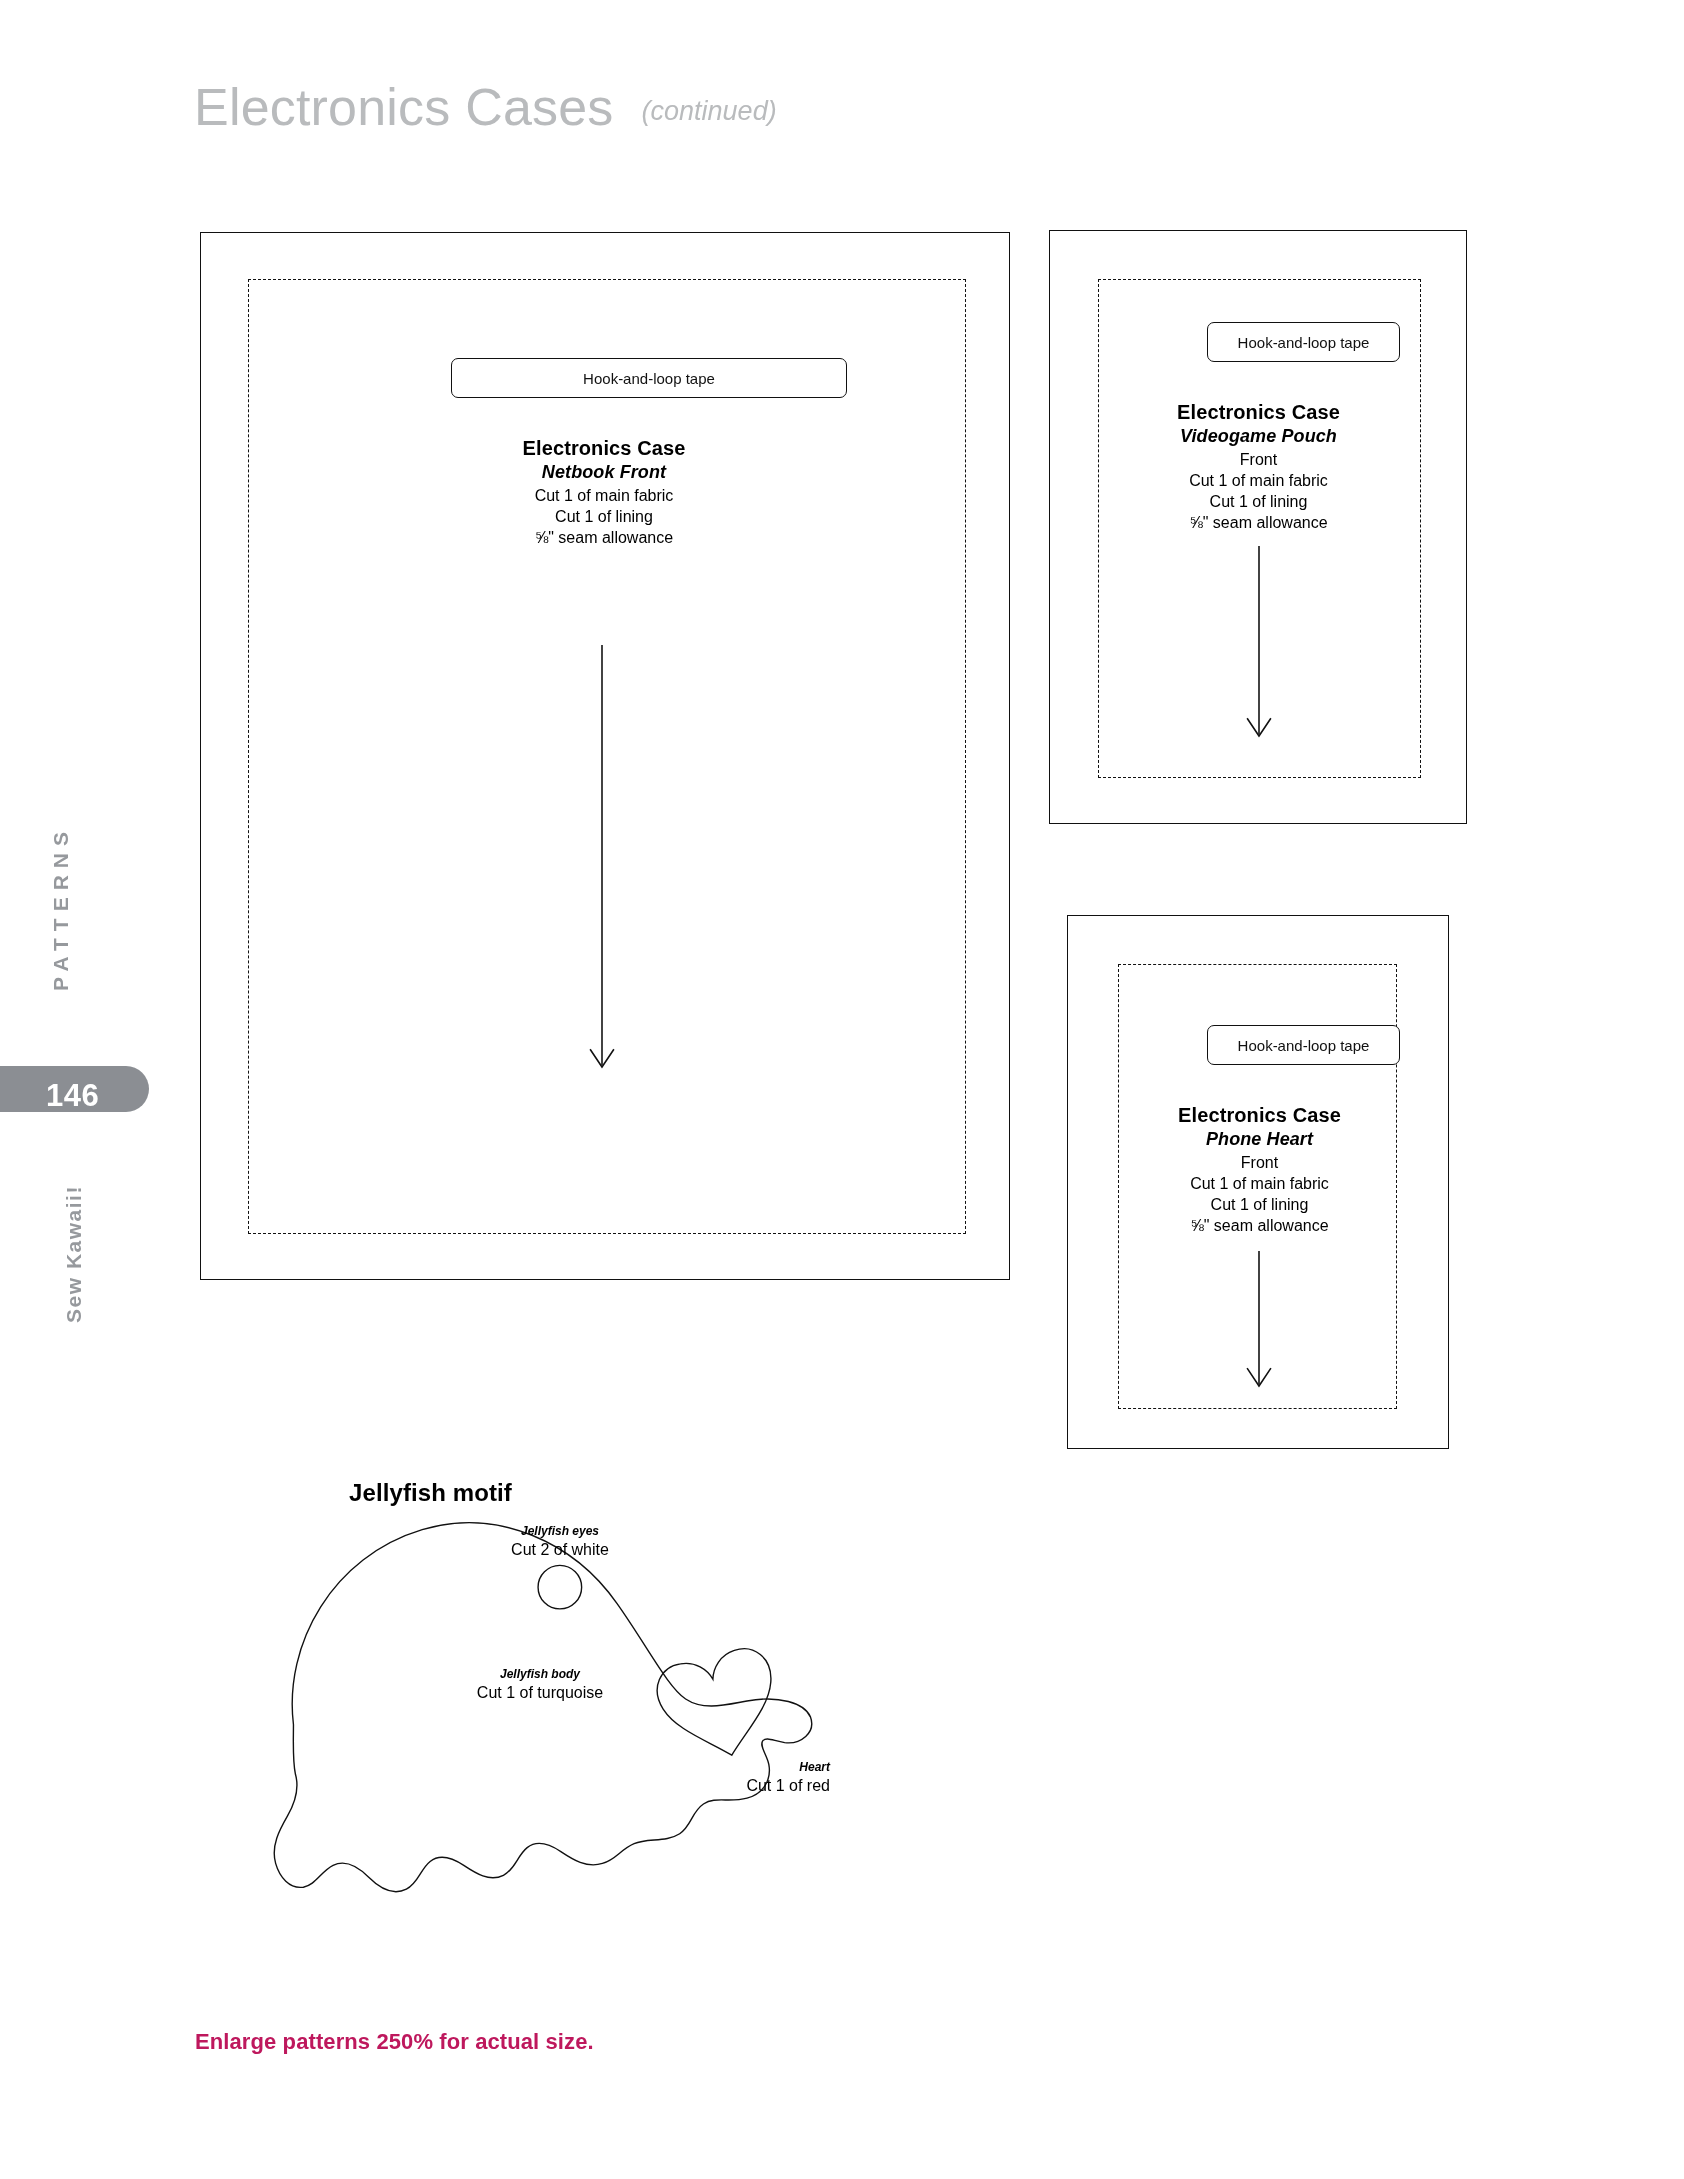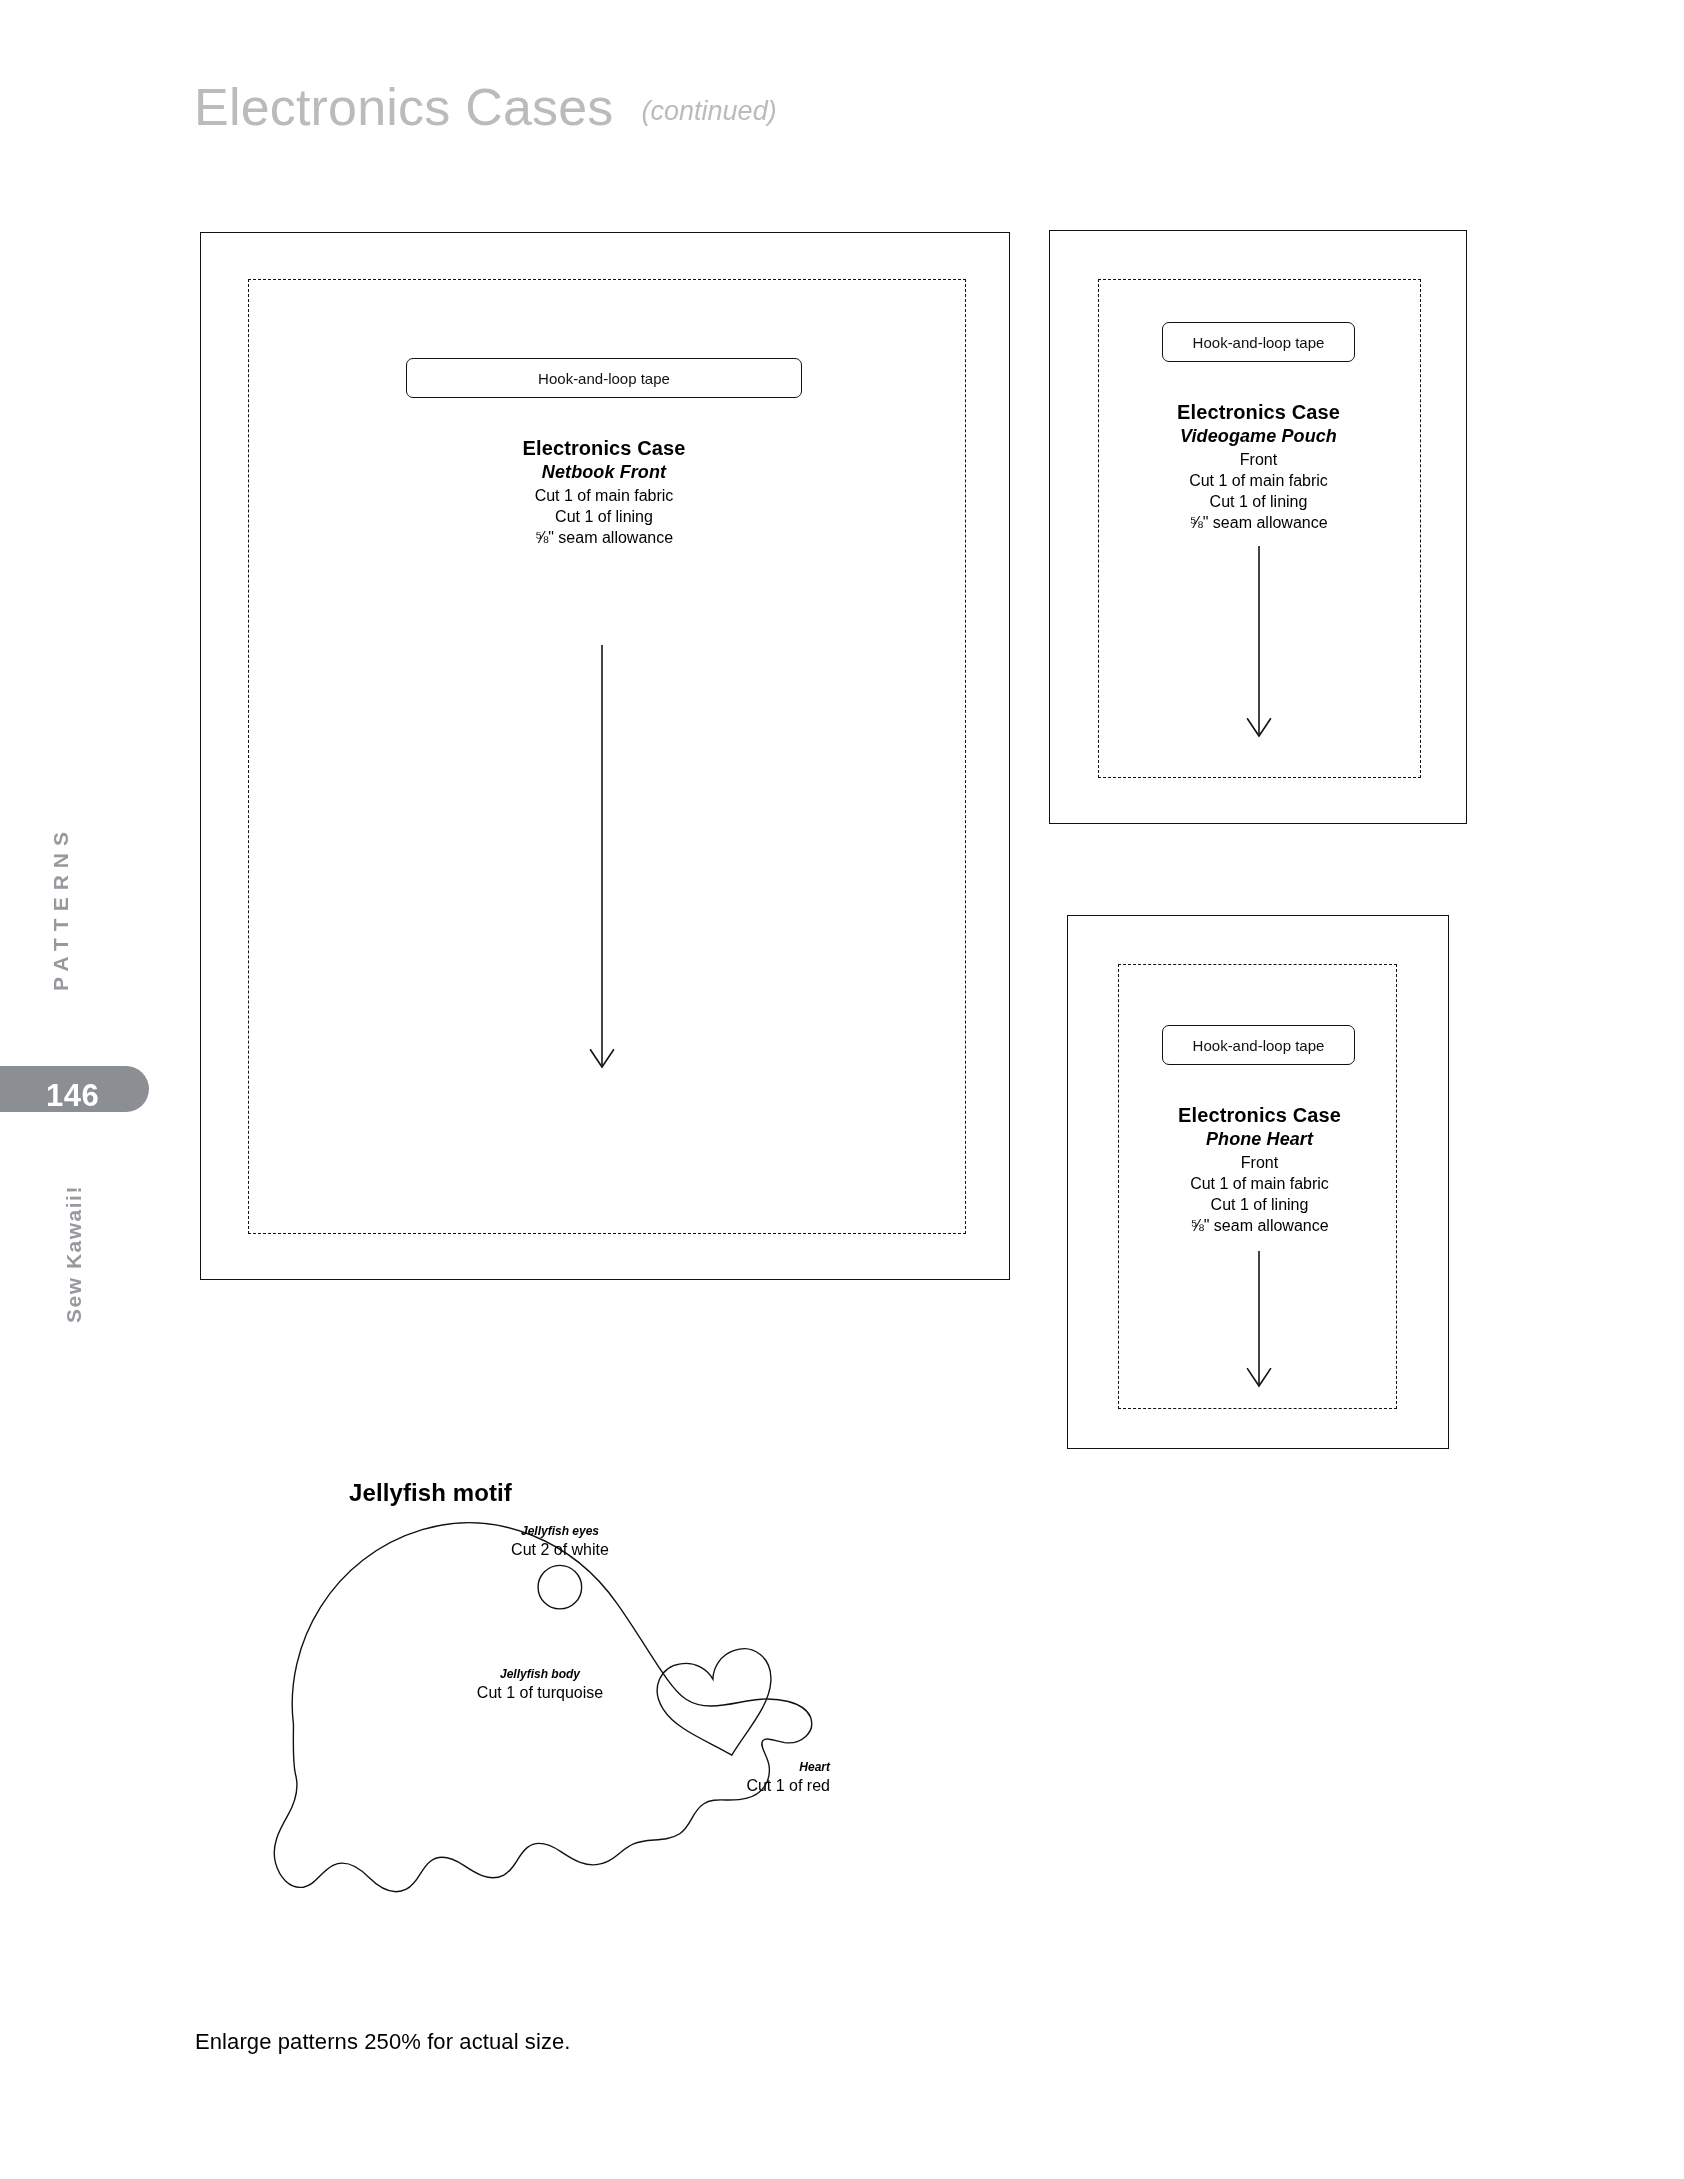--- a/index.html
+++ b/index.html
@@ -112,20 +112,21 @@
   }
   .tape-box {
     position: absolute;
     border: 1.4px solid #111111;
     border-radius: 7px;
     background: #ffffff;
     box-sizing: border-box;
     display: flex;
     align-items: center;
     justify-content: center;
+    margin-left: 45px;
   }
   .tape-box span {
     font-size: 15px;
     color: #111111;
     white-space: nowrap;
   }
   .panel-labels {
     position: absolute;
     text-align: center;
     line-height: 1.32;
@@ -183,22 +184,22 @@
     font-size: 16px;
     font-weight: 400;
   }
 
   
   #footer-note {
     position: absolute;
     left: 195px;
     top: 2029px;
     font-size: 22px;
-    font-weight: 400;
-    color: #000000;
+    font-weight: 700;
+    color: #be185d;
     letter-spacing: 0.1px;
   }
 </style>
 </head>
 <body>
 
 <div id="page">
 
   <div id="header">
     <div id="title-line">

